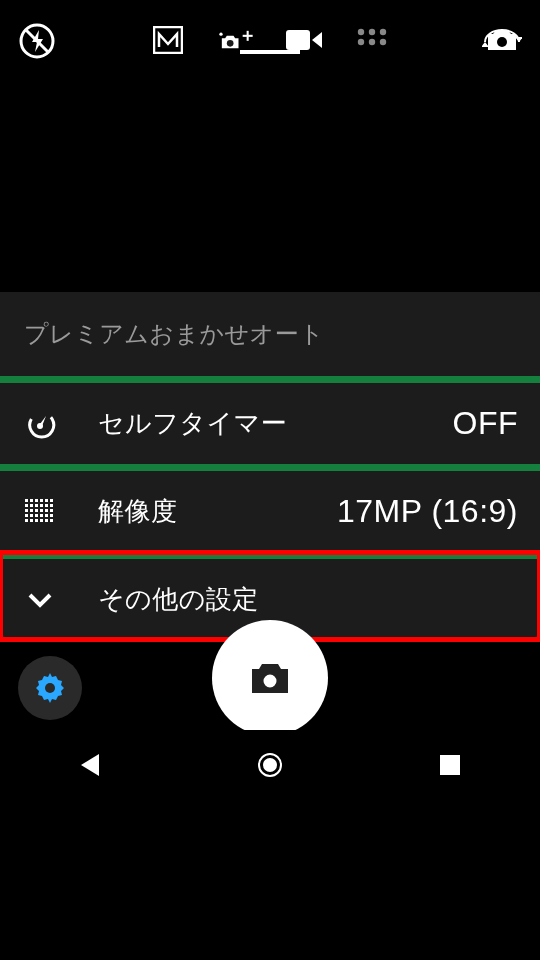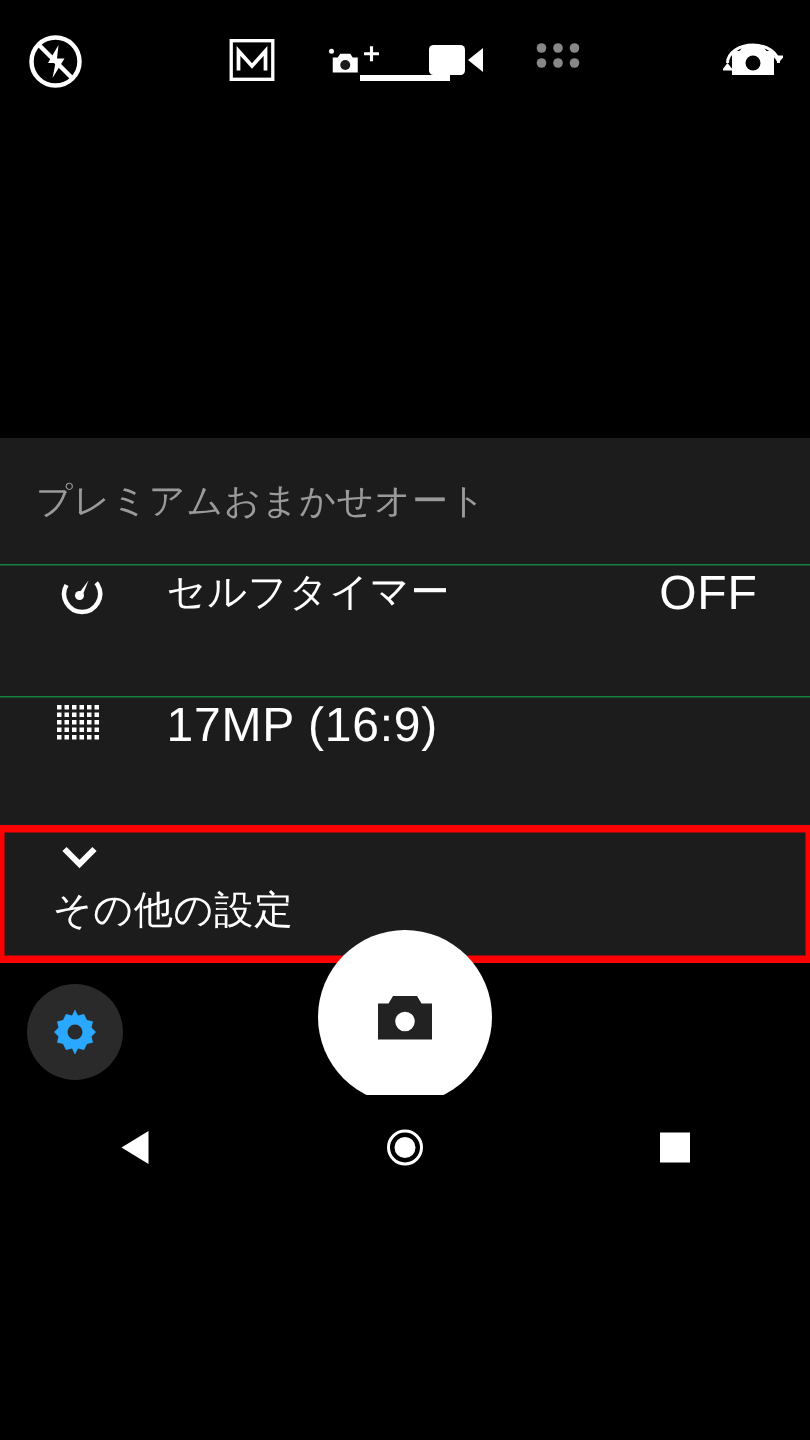--- a/index.html
+++ b/index.html
@@ -10,25 +10,25 @@
   .topbar { position: absolute; top: 0; left: 0; right: 0; height: 80px; display: flex; align-items: center; }
   .topbar .left { position: absolute; left: 18px; top: 22px; }
   .topbar .right { position: absolute; right: 18px; top: 22px; }
   .topbar .modes { position: absolute; left: 50%; transform: translateX(-50%); top: 26px; display: flex; align-items: center; gap: 28px; }
   .mode { width: 40px; height: 28px; display: flex; align-items: center; justify-content: center; }
   .mode-sel { position: absolute; bottom: 0; left: 50%; transform: translateX(-30px); width: 60px; height: 4px; background: #fff; }
 
   
   .panel { position: absolute; left: 0; right: 0; top: 292px; background: #1c1c1c; }
   .panel-title { padding: 26px 24px 26px 24px; color: #9a9a9a; font-size: 24px; letter-spacing: 0.5px; }
-  .row { display: flex; height: 88px; padding: 0 35px; border-top: 1px solid #15803d; }
+  .row { display: flex; align-items: center; height: 88px; padding: 0 22px; border-top: 7px solid #15803d; }
   .row .ico { width: 36px; height: 36px; display: flex; align-items: center; justify-content: center; margin-right: 40px; }
   .row .label { color: #fff; font-size: 26px; flex: 1; letter-spacing: 0.5px; }
   .row .value { color: #fff; font-size: 32px; letter-spacing: 0.5px; }
-  .row.highlight { outline: 5px solid #ff0000; outline-offset: -3px; flex-direction: column; }
+  .row.highlight { outline: 5px solid #ff0000; outline-offset: -3px; }
 
   
   .bottom { position: absolute; left: 0; right: 0; bottom: 70px; height: 120px; }
   .gear { position: absolute; left: 18px; bottom: 10px; width: 64px; height: 64px; border-radius: 50%; background: #2a2a2a; display: flex; align-items: center; justify-content: center; }
   .shutter { position: absolute; left: 50%; transform: translateX(-50%); bottom: -6px; width: 116px; height: 116px; border-radius: 50%; background: #fff; display: flex; align-items: center; justify-content: center; }
 
   
   .navbar { position: absolute; left: 0; right: 0; bottom: 0; height: 70px; background: #000; display: flex; align-items: center; justify-content: space-around; }
   .navbtn { width: 36px; height: 36px; display: flex; align-items: center; justify-content: center; }
 
@@ -139,20 +139,21 @@
               <rect x="25" y="15" width="3" height="3"></rect>
             <rect x="0" y="20" width="3" height="3"></rect>
               <rect x="5" y="20" width="3" height="3"></rect>
               <rect x="10" y="20" width="3" height="3"></rect>
               <rect x="15" y="20" width="3" height="3"></rect>
               <rect x="20" y="20" width="3" height="3"></rect>
               <rect x="25" y="20" width="3" height="3"></rect>
           </g>
         </svg>
       </div>
+      <div class="label">解像度</div>
       <div class="value">17MP (16:9)</div>
     </div>
 
     <div class="row highlight">
       <div class="ico">
         <svg width="28" height="28" viewBox="0 0 28 28">
           <polyline points="4,9 14,19 24,9" fill="none" stroke="#fff" stroke-width="4"></polyline>
         </svg>
       </div>
       <div class="label">その他の設定</div>

